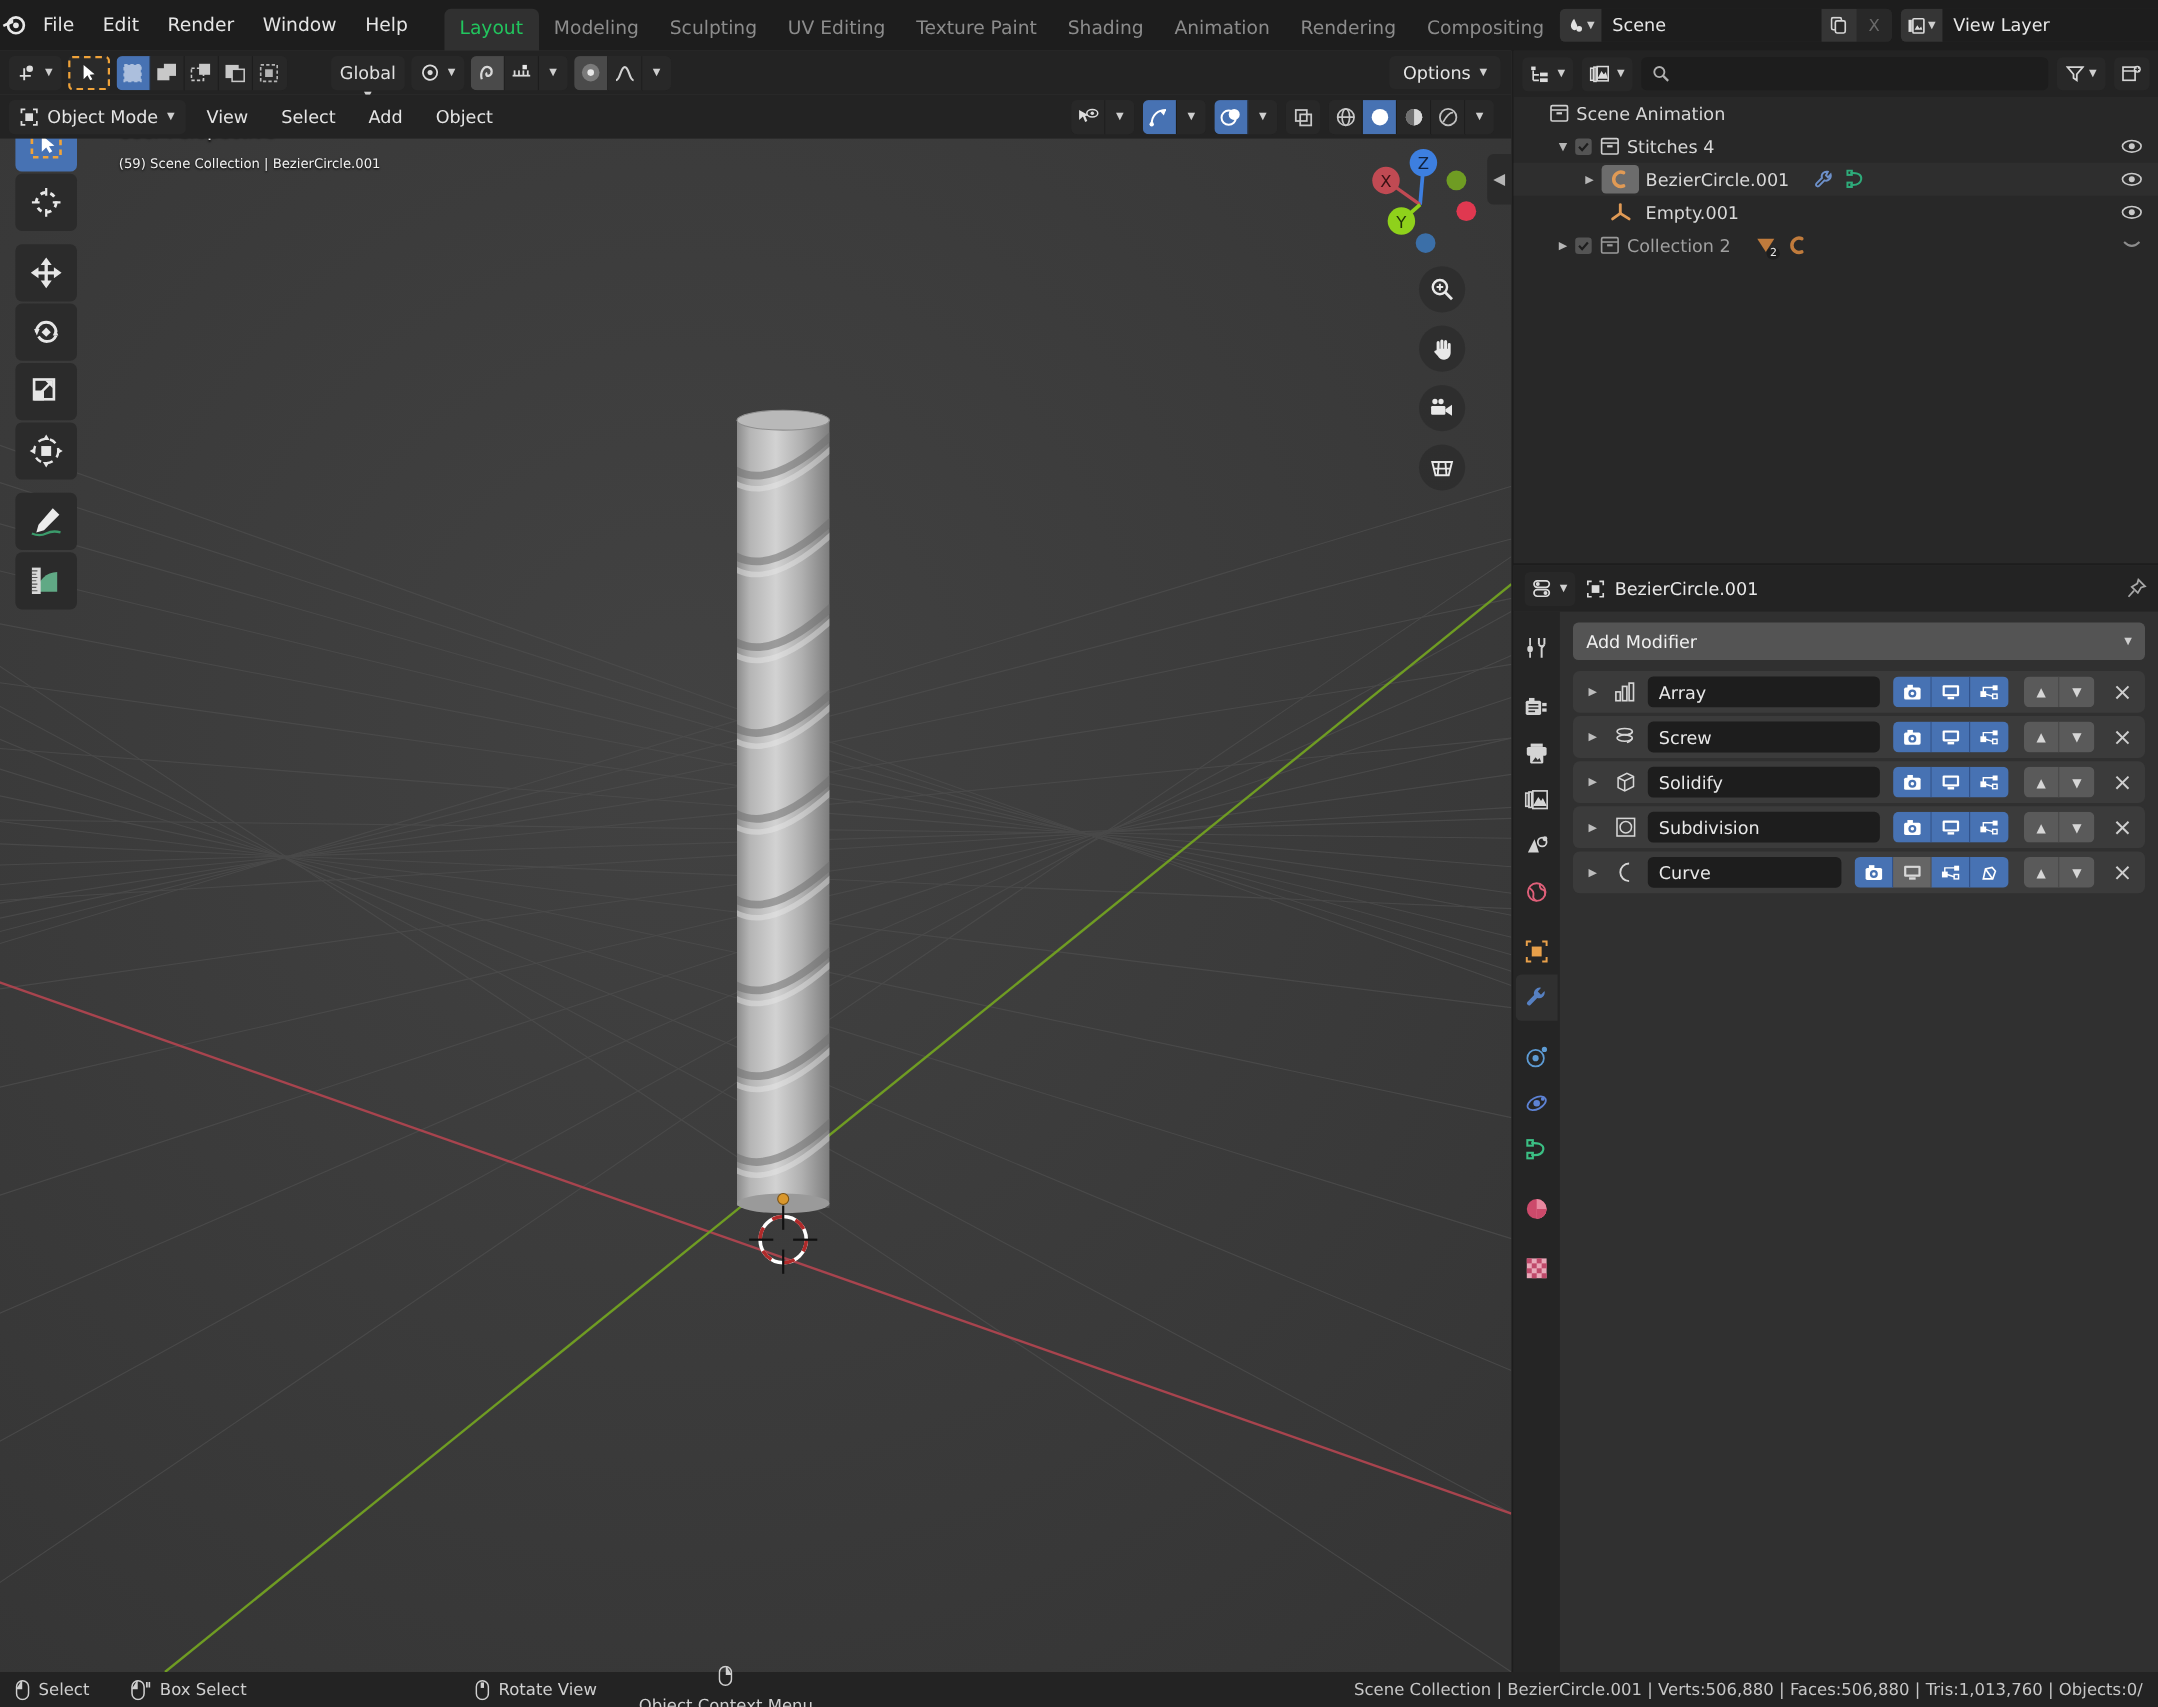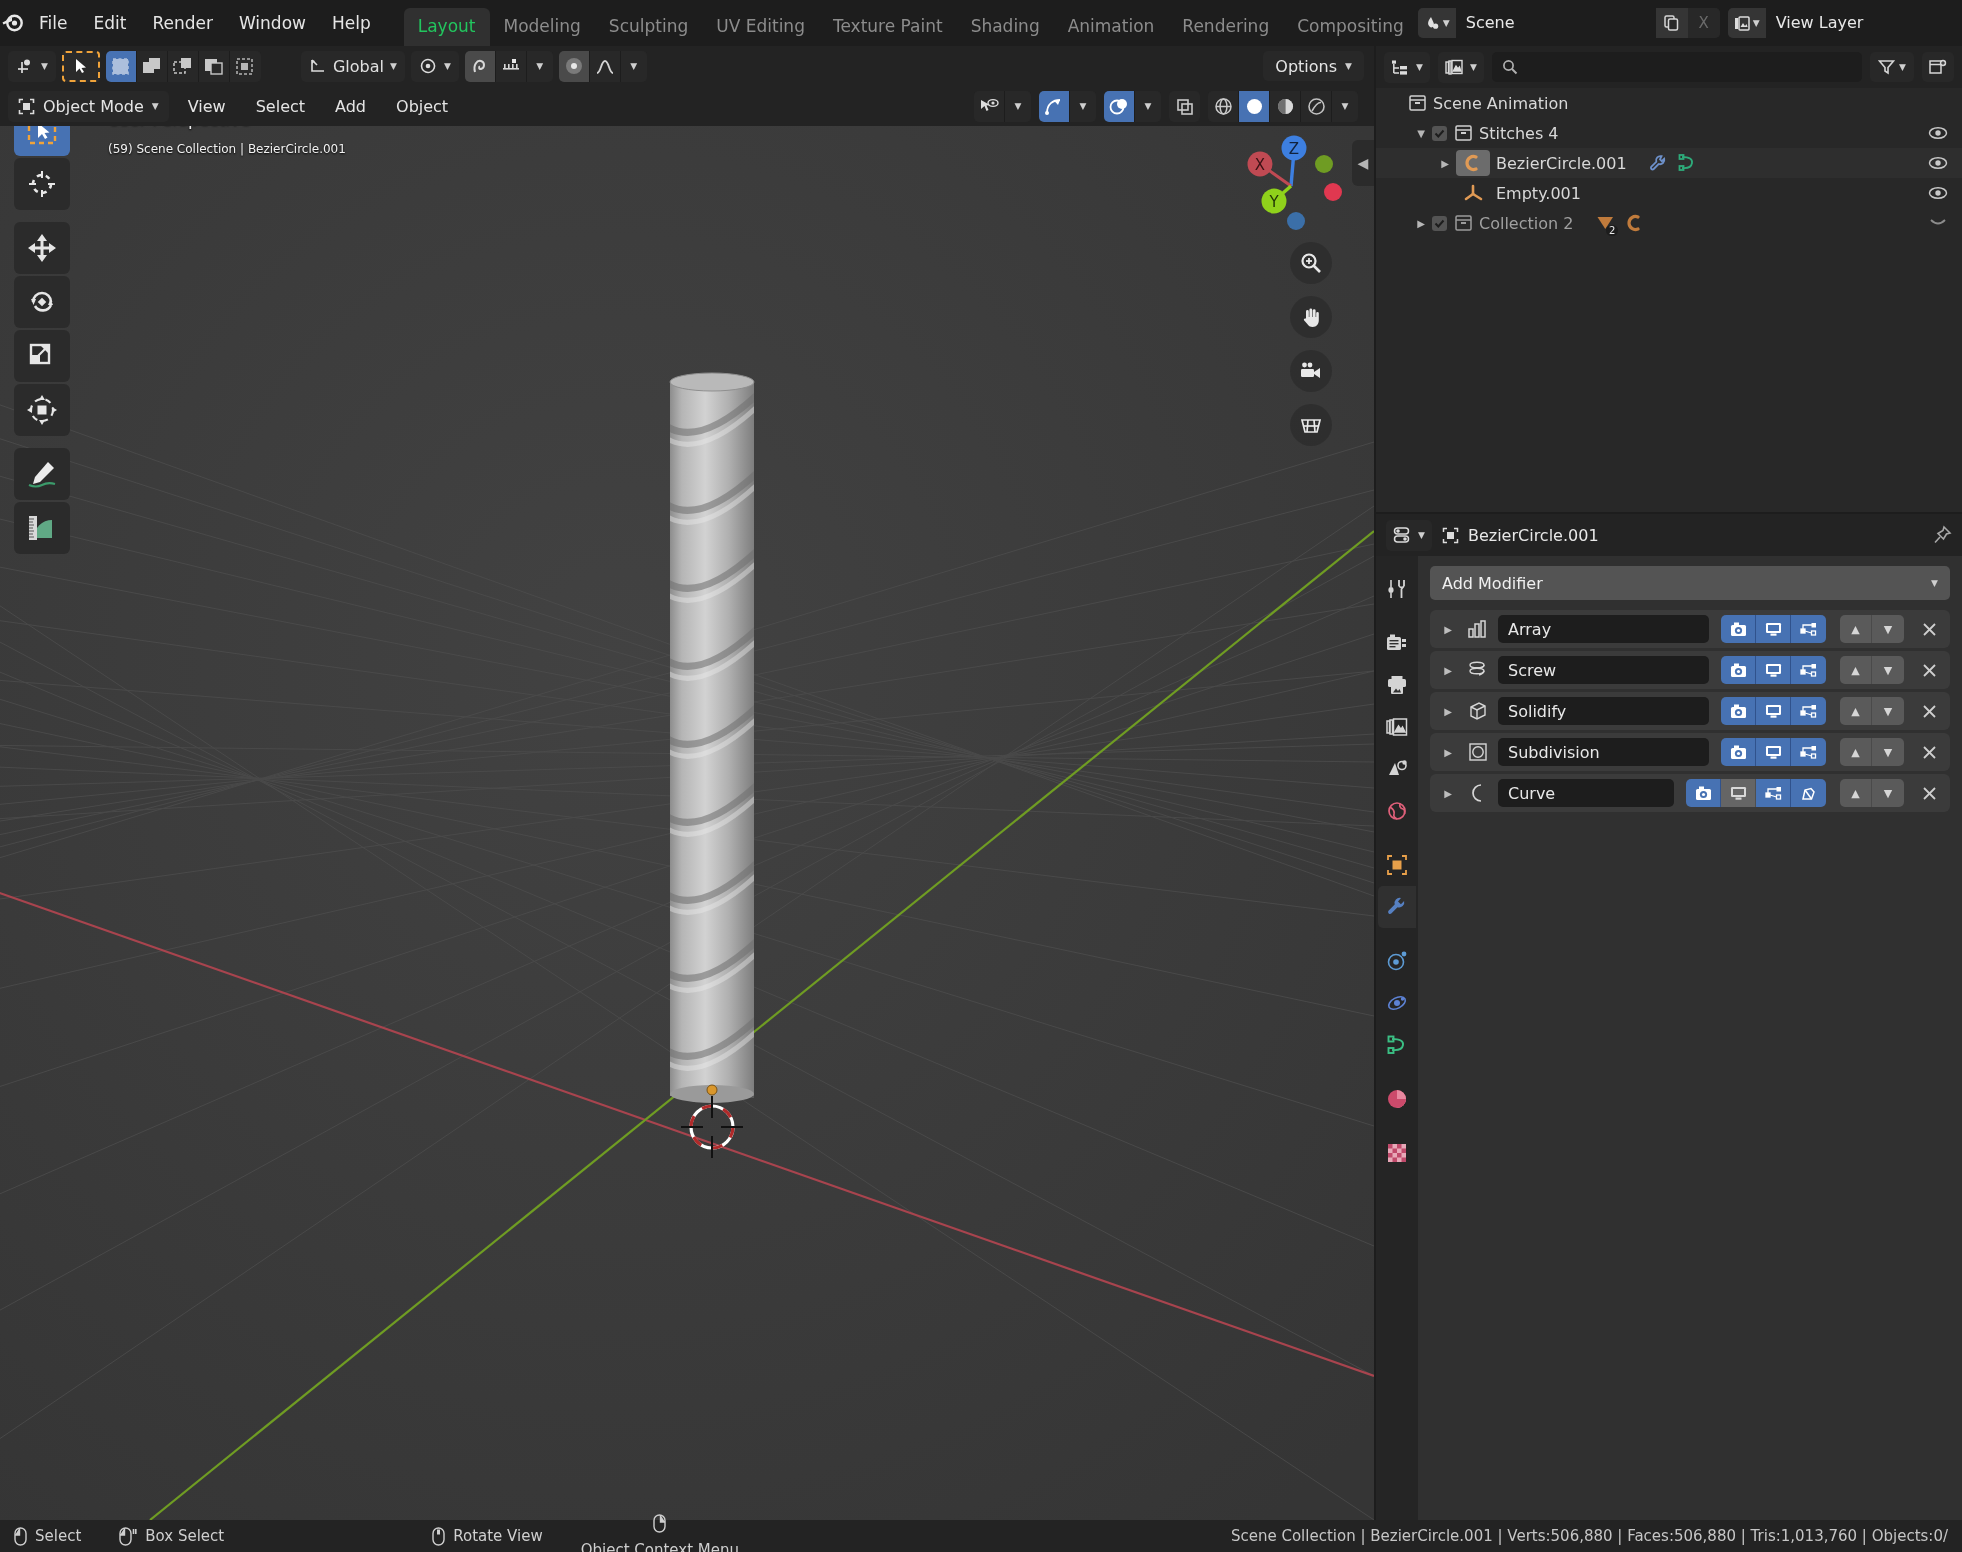--- a/index.html
+++ b/index.html
@@ -532,21 +532,21 @@
             </svg>
         </div>
         <div class="ibtn">
           <svg width="20" height="19" viewBox="0 0 20 19">
               <rect x="2" y="2" width="15" height="15" fill="none" stroke="#b4b4b4" stroke-width="1.5" stroke-dasharray="3 2"></rect>
               <rect x="6" y="6" width="7" height="7" fill="#b4b4b4"></rect>
             </svg>
         </div>
       </div>
 
-      <div class="dd" style="margin-left:34px;">
+      <div class="dd" style="margin-left:34px;flex-direction:column;">
         <svg width="18" height="18" viewBox="0 0 18 18" fill="none" stroke="#dcdcdc" stroke-width="1.6">
           <path d="M3 3 L3 14 L15 14"></path>
             <path d="M3 3 L8 8"></path>
             <polygon points="3,3 3,7 6,4" fill="#dcdcdc" stroke="none"></polygon>
         </svg>
         <span>Global</span>
         <span class="caret">▼</span>
       </div>
 
       <div class="dd">

